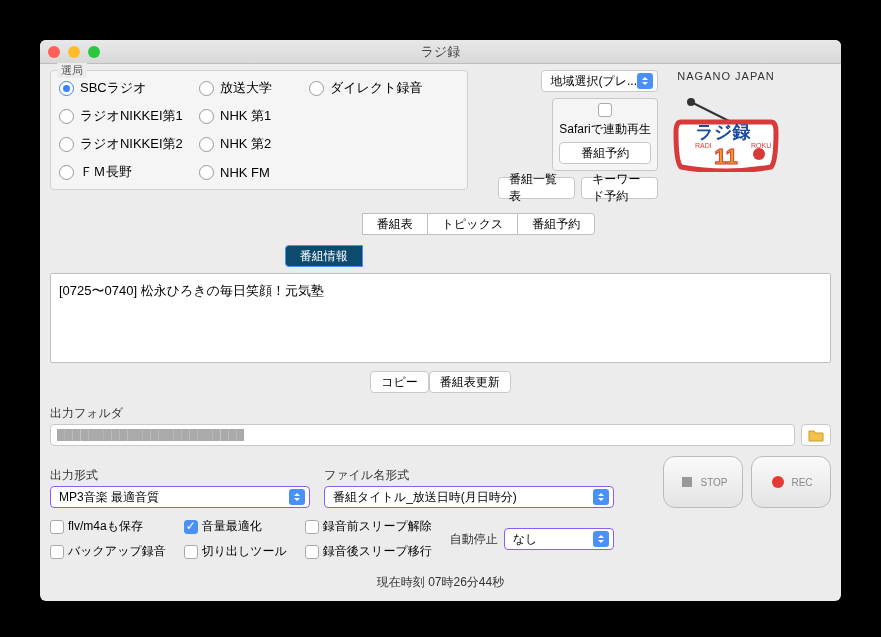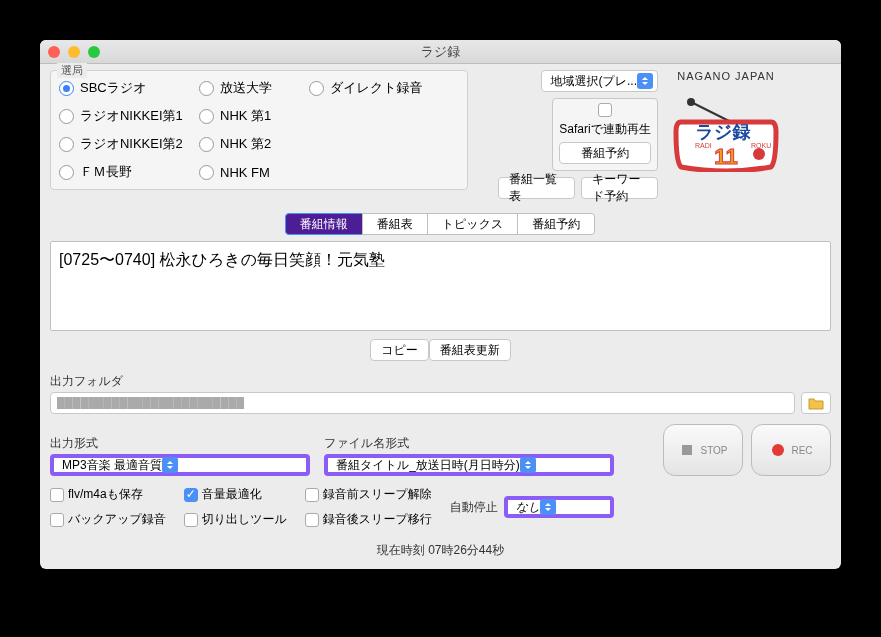--- a/index.html
+++ b/index.html
@@ -32,22 +32,22 @@
 .safari-box .ck input { width: 14px; height: 14px; }
 .pill-btn { background: #fff; border: 1px solid #c8c8c8; border-radius: 4px; height: 22px; display: flex; align-items: center; justify-content: center; padding: 0 10px; font-size: 12px; cursor: pointer; }
 .btn-row { display: flex; gap: 6px; }
 .logo-col { width: 120px; text-align: center; }
 .logo-col .jp { font-size: 11px; color: #333; letter-spacing: 1px; }
 .logo-svg { width: 110px; height: 90px; }
 .tabs { display: flex; justify-content: center; margin: 14px 0 6px; }
 .tab { border: 1px solid #c0c0c0; background: #fff; height: 22px; display: flex; align-items: center; padding: 0 14px; font-size: 12px; margin-left: -1px; cursor: pointer; }
 .tab:first-child { border-radius: 4px 0 0 4px; }
 .tab:last-child { border-radius: 0 4px 4px 0; }
-.tab.active { background: #4c1d95; color: #fff; border-color: #4a90f7; }
-.info-box { border: 1px solid #c0c0c0; background: #fff; border-radius: 2px; min-height: 90px; padding: 8px; font-size: 16px; }
+.tab.active { background: #0c4a6e; color: #fff; border-color: #4a90f7; margin-top: 32px; }
+.info-box { border: 1px solid #c0c0c0; background: #fff; border-radius: 2px; min-height: 90px; padding: 8px; font-size: 13px; }
 .row-between { display: flex; justify-content: center; margin-top: 8px; }
 .lbl { font-size: 12px; color: #333; margin-bottom: 2px; }
 .path-row { display: flex; align-items: center; gap: 6px; margin-top: 2px; }
 .path-input { flex: 1; height: 22px; background: #fff; border: 1px solid #c8c8c8; border-radius: 4px; font-size: 11px; padding: 0 6px; color: #aaa; letter-spacing: 0; }
 .folder-btn { width: 30px; height: 22px; border: 1px solid #c8c8c8; border-radius: 4px; background: #fff; display: flex; align-items: center; justify-content: center; cursor: pointer; }
 .folder-btn svg { width: 16px; height: 14px; }
 .format-row { display: flex; align-items: flex-end; gap: 14px; margin-top: 10px; }
 .format-col { display: flex; flex-direction: column; }
 .format-col .sel { width: 260px; }
 .format-col.wide .sel { width: 290px; }
@@ -55,23 +55,23 @@
 .rec-btn { width: 80px; height: 52px; border: 1px solid #bbb; border-radius: 12px; background: linear-gradient(#fafafa,#e4e4e4); display: flex; align-items: center; justify-content: center; gap: 4px; font-size: 10px; color: #888; cursor: pointer; }
 .rec-btn svg { width: 18px; height: 18px; }
 .rec-btn.rec { color: #888; }
 .check-row { display: flex; align-items: center; gap: 18px; margin-top: 10px; font-size: 12px; }
 .check-col { display: flex; flex-direction: column; gap: 8px; }
 .ck { display: flex; align-items: center; gap: 4px; cursor: pointer; }
 .ck input { appearance: none; width: 14px; height: 14px; border: 1px solid #aaa; border-radius: 3px; background: #fff; position: relative; }
 .ck input:checked { background: #4a90f7; border-color: #4a90f7; }
 .ck input:checked::after { content: "✓"; color: #fff; position: absolute; top: -2px; left: 1px; font-size: 12px; }
 .auto-stop { display: flex; align-items: center; gap: 6px; }
-.auto-stop .sel { width: 110px; font-style: italic; }
+.auto-stop .sel { width: 110px; }
 .status-time { text-align: center; font-size: 12px; color: #333; margin-top: 14px; }
-.sel { height: 22px; background: #fff; border: 4px solid #8b5cf6; border-radius: 4px; display: flex; align-items: center; padding: 0 4px 0 8px; font-size: 12px; justify-content: flex-start; cursor: pointer; }
+.sel { height: 22px; background: #fff; border: 1px solid #8b5cf6; border-radius: 4px; display: flex; align-items: center; padding: 0 4px 0 8px; font-size: 12px; justify-content: space-between; cursor: pointer; }
 .sel .arrows { width: 16px; height: 16px; background: #4a90f7; border-radius: 3px; display: flex; flex-direction: column; align-items: center; justify-content: center; }
 .sel .arrows::before { content: ""; border-left: 3px solid transparent; border-right: 3px solid transparent; border-bottom: 3px solid #fff; }
 .sel .arrows::after { content: ""; border-left: 3px solid transparent; border-right: 3px solid transparent; border-top: 3px solid #fff; margin-top: 2px; }
 </style>
 </head>
 <body>
 
 <div class="window">
   <div class="titlebar">
     <div class="traffic">

